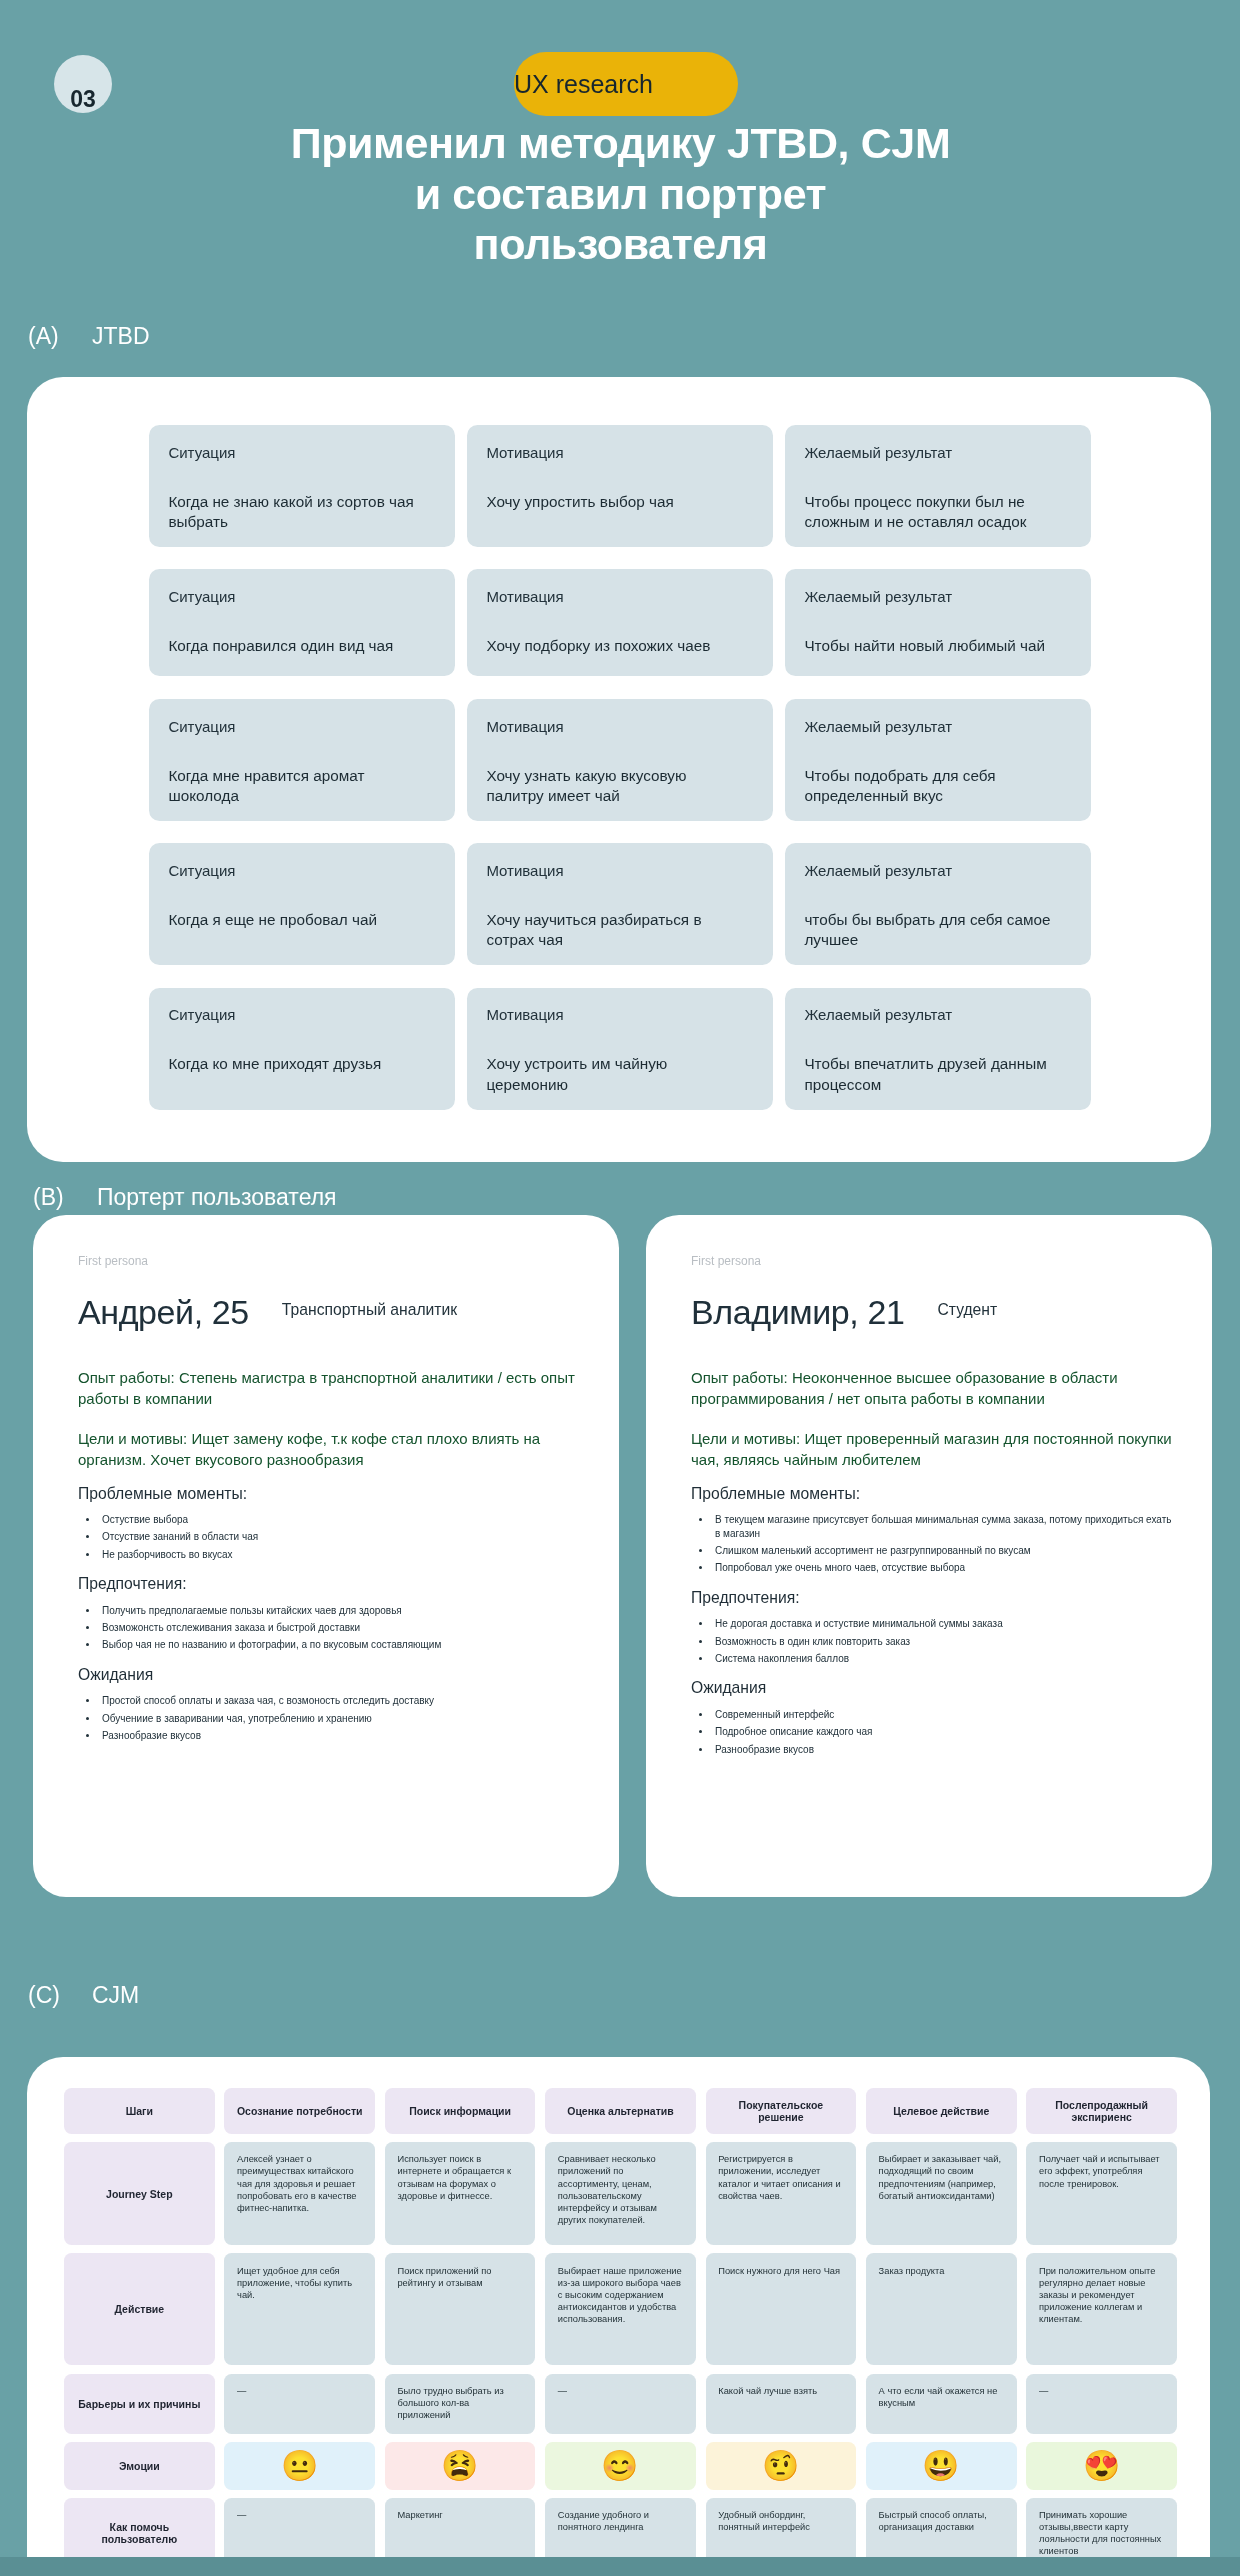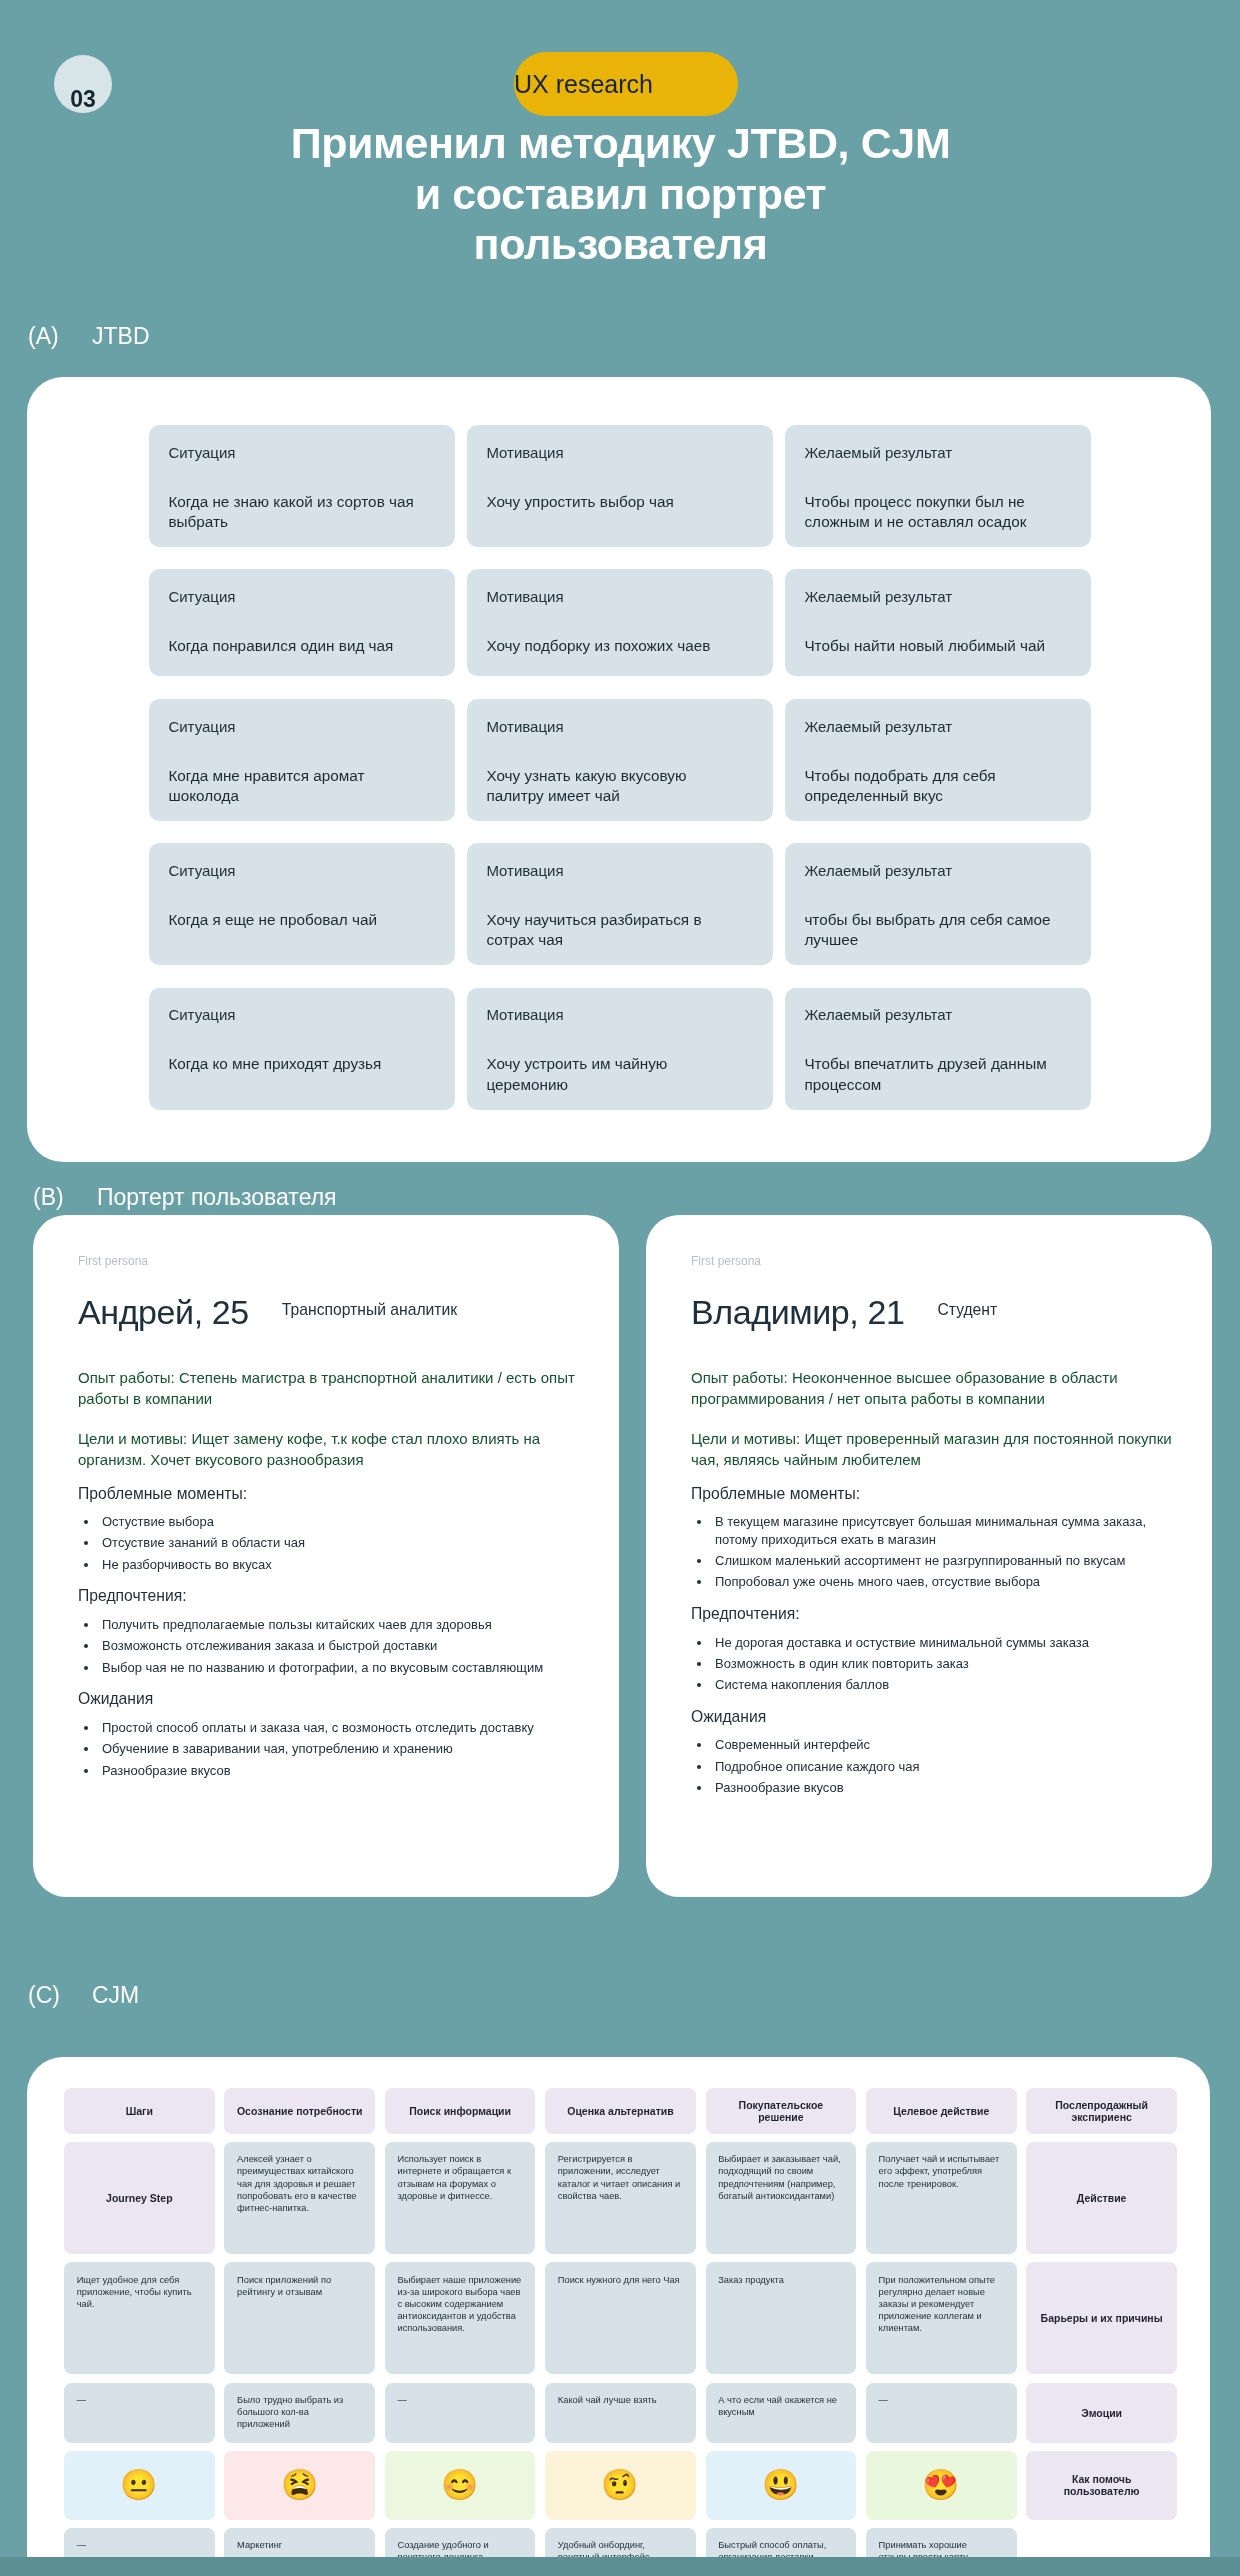--- a/index.html
+++ b/index.html
@@ -61,21 +61,21 @@
   .persona-left  { left:33px;  width:586px; }
   .persona-right { left:646px; width:566px; }
   .first-persona { color:#b9bec3; font-size:12px; }
   .persona-name-row { margin-top:25.4px; display:flex; align-items:flex-start; gap:33px; }
   .persona-name { font-size:34px; color:#20303a; letter-spacing:-0.4px; }
   .persona-role { font-size:15.7px; margin-top:7.5px; color:#22323b; }
   .persona-p { margin-top:19.4px; font-size:15px; line-height:1.38; color:#14532d; }
   .persona-p.first { margin-top:36px; }
   .persona-h { margin-top:14px; font-size:15.7px; color:#1f2d36; }
   .persona-ul { margin-top:10.5px; list-style:disc; padding-left:21px; }
-  .persona-ul li { font-size:13px; line-height:1.36; color:#22323b; margin-bottom:3.7px; padding-left:3px; }
+  .persona-ul li { font-size:10px; line-height:1.36; color:#22323b; margin-bottom:3.7px; padding-left:3px; }
 
   
   .cjm-card {
     position:absolute; left:27px; top:2057px; width:1183px; min-height:496px;
     background:#ffffff; border-radius:36px; padding:31px 33px 36px 37px;
   }
   .cjm-grid { display:grid; grid-template-columns:repeat(7,1fr); column-gap:9.7px; row-gap:8.2px; }
   .cjm-head, .cjm-rowlabel {
     background:#ece6f3; border-radius:7.5px; display:flex; align-items:center; justify-content:center;
     text-align:center; font-weight:bold; font-size:10.5px; color:#1f2430; padding:7.5px 10.5px; min-height:46px;
@@ -266,20 +266,21 @@
     <div class="cjm-head">Осознание потребности</div>
     <div class="cjm-head">Поиск информации</div>
     <div class="cjm-head">Оценка альтернатив</div>
     <div class="cjm-head">Покупательское решение</div>
     <div class="cjm-head">Целевое действие</div>
     <div class="cjm-head">Послепродажный экспириенс</div>
 
     <div class="cjm-rowlabel r-journey">Journey Step</div>
     <div class="cjm-cell r-journey">Алексей узнает о преимуществах китайского чая для здоровья и решает попробовать его в качестве фитнес-напитка.</div>
     <div class="cjm-cell r-journey">Использует поиск в интернете и обращается к отзывам на форумах о здоровье и фитнессе.</div>
+    <div class="cjm-cell r-journey">Сравнивает несколько приложений по ассортименту, ценам, пользовательскому интерфейсу и отзывам других покупателей.</div>
     <div class="cjm-cell r-journey">Регистрируется в приложении, исследует каталог и читает описания и свойства чаев.</div>
     <div class="cjm-cell r-journey">Выбирает и заказывает чай, подходящий по своим предпочтениям (например, богатый антиоксидантами)</div>
     <div class="cjm-cell r-journey">Получает чай и испытывает его эффект, употребляя после тренировок.</div>
 
     <div class="cjm-rowlabel r-action">Действие</div>
     <div class="cjm-cell r-action">Ищет удобное для себя приложение, чтобы купить чай.</div>
     <div class="cjm-cell r-action">Поиск приложений по рейтингу и отзывам</div>
     <div class="cjm-cell r-action">Выбирает наше приложение из-за широкого выбора чаев с высоким содержанием антиоксидантов и удобства использования.</div>
     <div class="cjm-cell r-action">Поиск нужного для него Чая</div>
     <div class="cjm-cell r-action">Заказ продукта</div>

